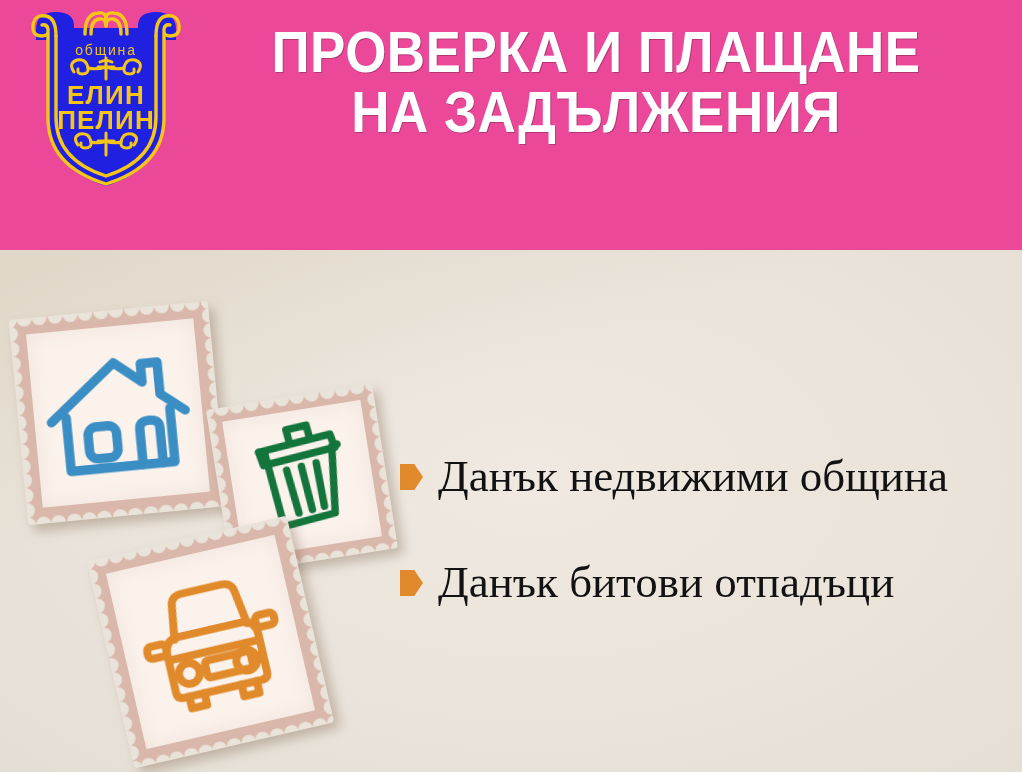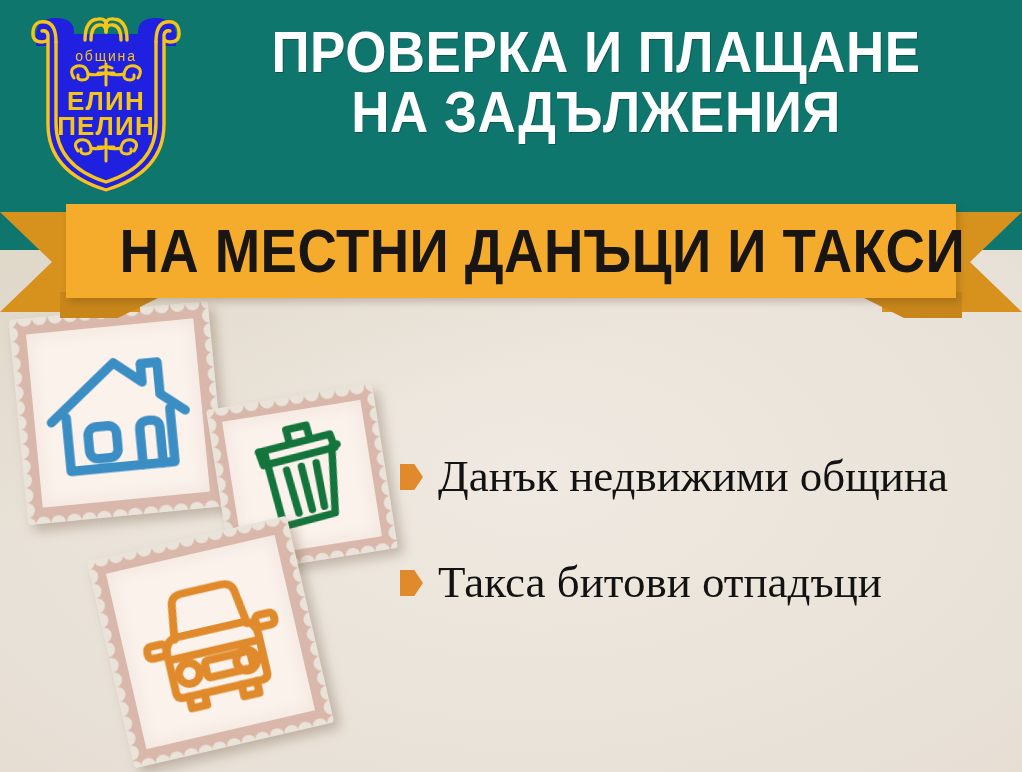--- a/index.html
+++ b/index.html
@@ -30,21 +30,21 @@
     background: linear-gradient(160deg, rgba(215,206,186,0.55) 0%, rgba(235,229,219,0.0) 38%);
     pointer-events: none;
   }
 
   
   .header {
     position: absolute;
     left: 0; top: 0;
     width: 1022px;
     height: 250px;
-    background: #0f766e;
+    background: #ec4899;
     z-index: 5;
   }
   .header-title {
     position: absolute;
     left: 188px;
     top: 22px;
     width: 816px;
     text-align: center;
     color: #ffffff;
     font-family: "Liberation Sans Narrow", "Liberation Sans", sans-serif;
@@ -55,21 +55,21 @@
     transform: scaleX(0.93);
     transform-origin: center top;
     white-space: pre-line;
     text-shadow: 1px 1px 0 rgba(0,0,0,0.25);
   }
 
   
   .emblem {
     position: absolute;
     left: 22px;
-    top: 6px;
+    top: 0;
     width: 168px;
     height: 190px;
     z-index: 7;
   }
   .emblem svg { display: block; width: 100%; height: 100%; }
 
   
   .ribbon {
     position: absolute;
     left: 0; top: 196px;
@@ -234,29 +234,20 @@
         <path d="M84 133 L84 155"></path>
         <path d="M76 141 L92 141"></path>
       </g>
 
       <text x="84" y="55" text-anchor="middle" font-family="'Liberation Sans', sans-serif" font-size="14" letter-spacing="1.8" fill="#f5c518">община</text>
       <text x="84" y="104" text-anchor="middle" font-family="'Liberation Sans', sans-serif" font-size="26" font-weight="bold" letter-spacing="1.2" fill="#f5c518">ЕЛИН</text>
       <text x="84" y="129" text-anchor="middle" font-family="'Liberation Sans', sans-serif" font-size="26" font-weight="bold" letter-spacing="1.2" fill="#f5c518">ПЕЛИН</text>
     </svg>
   </div>
 
-  <div class="ribbon">
-    <div class="ribbon-tail left"></div>
-    <div class="ribbon-tail right"></div>
-    <div class="ribbon-fold left"></div>
-    <div class="ribbon-fold right"></div>
-    <div class="ribbon-band">
-      <div class="ribbon-text">НА МЕСТНИ ДАНЪЦИ И ТАКСИ</div>
-    </div>
-  </div>
 
   <div class="stamp" style="left:18px; top:310px; width:200px; height:206px; transform: rotate(-5.5deg);">
     <div class="stamp-frame" style="background:#d9b8ab; border-radius:4px;">
       <div class="stamp-inner" style="left:16px; top:16px; right:16px; bottom:16px;">
         <svg viewBox="0 0 100 100">
           <g fill="none" stroke="#3b8ec4" stroke-width="5.6" stroke-linecap="round" stroke-linejoin="round">
             <path d="M10 52 L50 20 L66 33 L66 22 L76 22 L76 41 L90 52"></path>
             <path d="M19 50 L19 82 L81 82 L81 50"></path>
             <rect x="31" y="57" width="17" height="19" rx="5"></rect>
             <path d="M62 82 L62 61 Q62 56 68 56 Q74 56 74 61 L74 82"></path>
@@ -472,19 +463,19 @@
 
   <div class="list">
 
     <div class="list-item">
       <span class="bullet"></span>
       <span class="list-label">Данък недвижими община</span>
     </div>
 
     <div class="list-item">
       <span class="bullet"></span>
-      <span class="list-label">Такса битови отпадъци</span>
+      <span class="list-label">Данък битови отпадъци</span>
     </div>
 
 
   </div>
 
 </div>
 
 </body></html>

